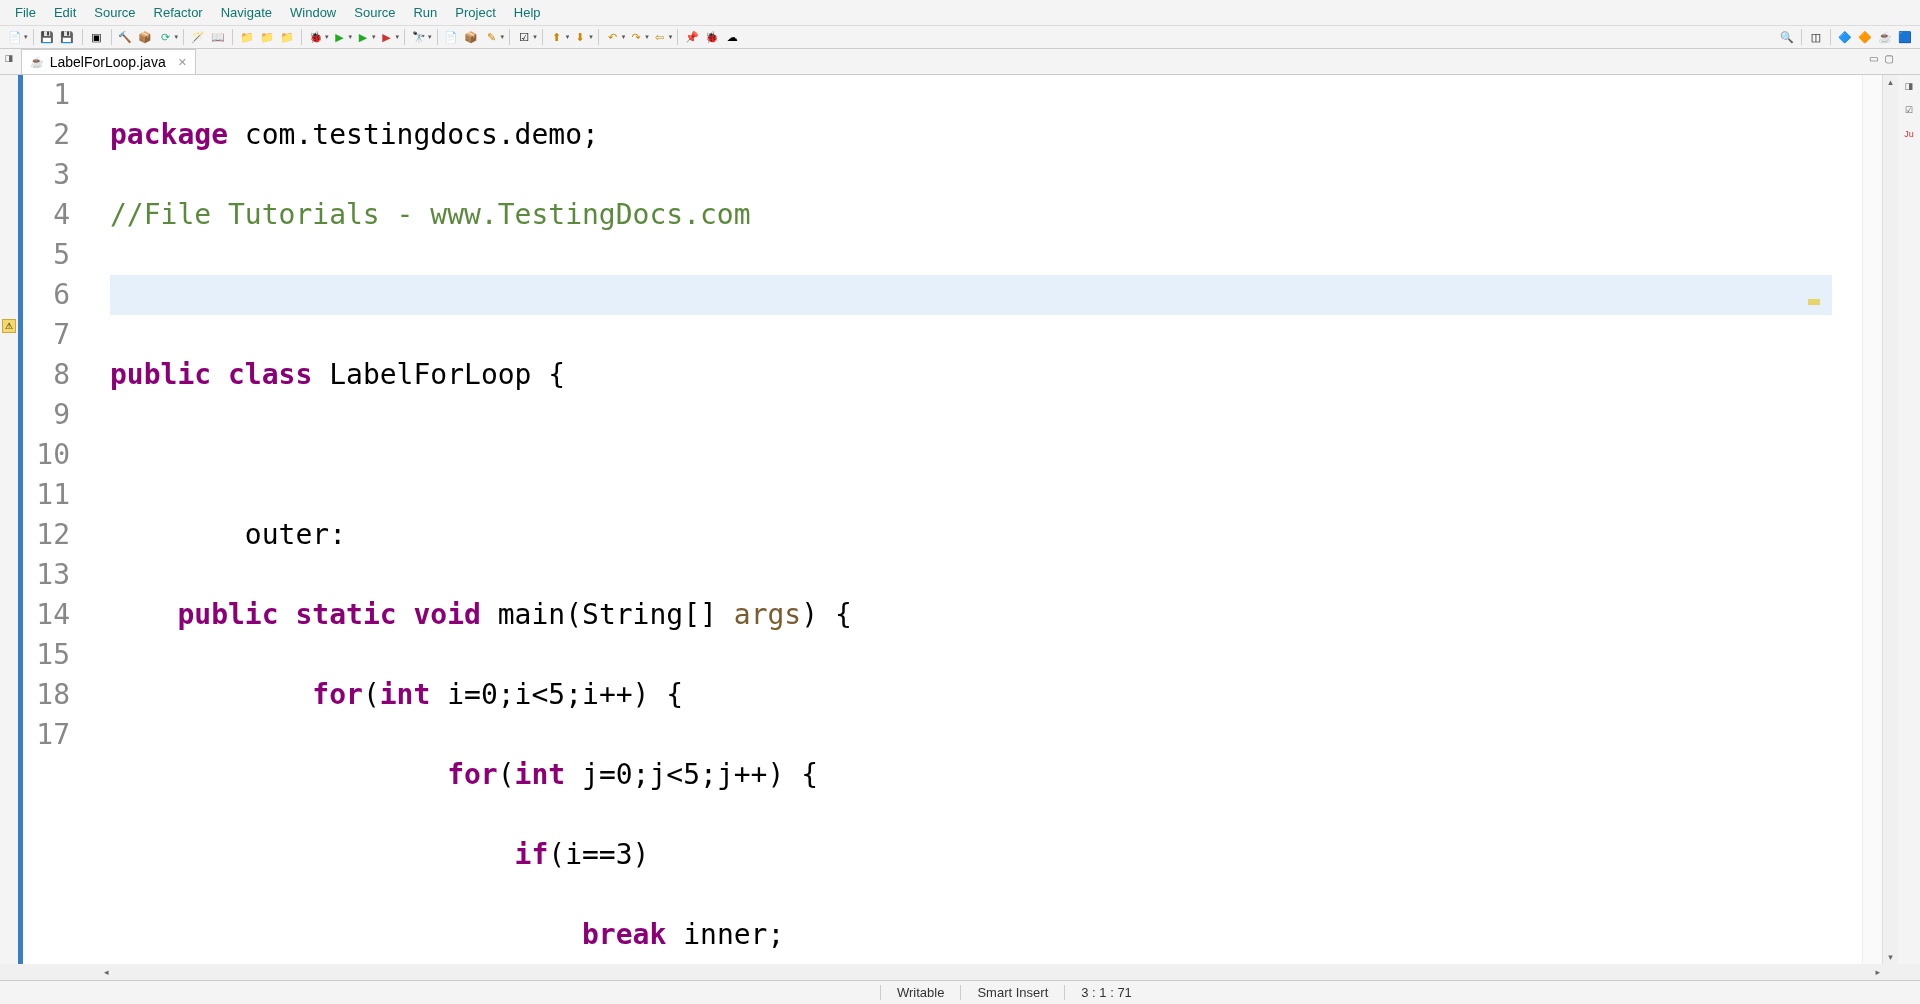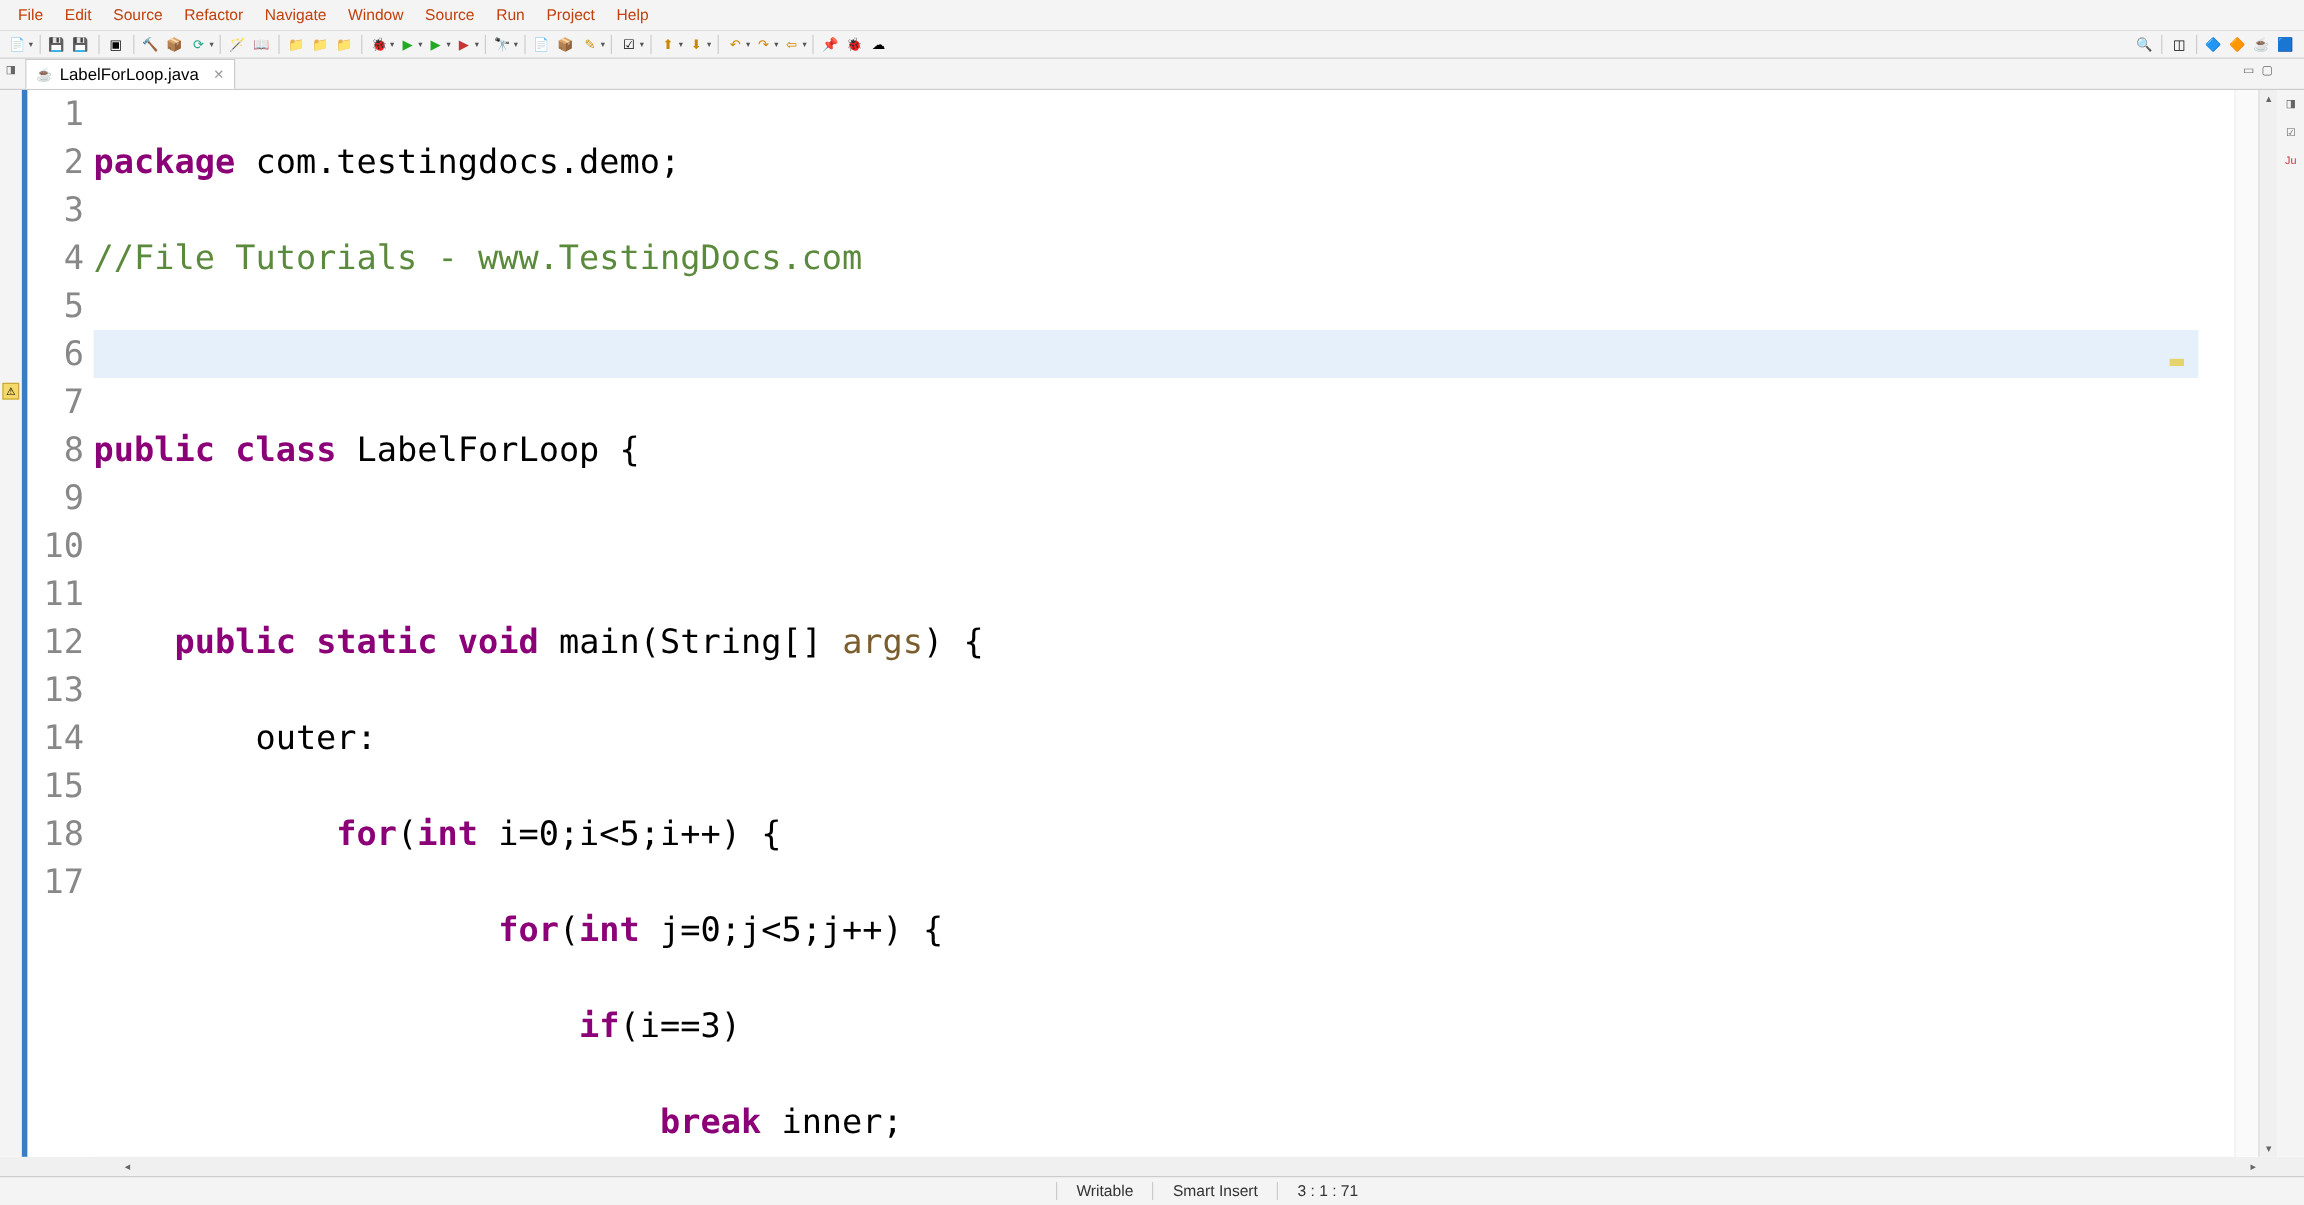--- a/index.html
+++ b/index.html
@@ -14,21 +14,21 @@
     flex-direction: column;
   }
   .menubar {
     background: #f4f4f4;
     display: flex;
     padding: 3px 6px;
     border-bottom: 1px solid #ddd;
   }
   .menubar .menu-item {
     padding: 2px 9px;
-    color: #c2410c;
+    color: #0f766e;
     cursor: default;
   }
   .toolbar {
     background: #f4f4f4;
     display: flex;
     align-items: center;
     padding: 2px 6px;
     border-bottom: 1px solid #ccc;
     gap: 2px;
   }
@@ -125,20 +125,21 @@
   .gutter .method-marker {
     position: relative;
   }
   .code-body {
     flex: 1;
     font-family: "Consolas", monospace;
     font-size: 28px;
     line-height: 40px;
     position: relative;
     white-space: pre;
+    margin-left: 32px;
   }
   .code-line { height: 40px; }
   .highlight-line {
     background: #e6f0fb;
     padding-right: 0;
     margin-right: 30px;
   }
   .kw-purple { color: #8b0077; font-weight: bold; }
   .comment { color: #5b8a3c; }
   .ident-brown { color: #7a5d2e; }
@@ -334,22 +335,22 @@
     <div>15</div>
     <div>18</div>
     <div>17</div>
   </div>
   <div class="code-body">
 <div class="code-line"><span class="kw-purple">package</span><span> com.testingdocs.demo;</span></div>
 <div class="code-line"><span class="comment">//File Tutorials - www.TestingDocs.com</span></div>
 <div class="code-line highlight-line"></div>
 <div class="code-line"><span class="kw-purple">public</span><span class="kw-purple"> class</span><span> LabelForLoop {</span></div>
 <div class="code-line"></div>
+<div class="code-line">        <span>outer:</span></div>
 <div class="code-line">    <span class="kw-purple">public</span><span class="kw-purple"> static</span><span class="kw-purple"> void</span><span> main(String[] </span><span class="ident-brown">args</span><span>) {</span></div>
-<div class="code-line">        <span>outer:</span></div>
 <div class="code-line">            <span class="kw-purple">for</span><span>(</span><span class="kw-purple">int</span><span> i=0;i&lt;5;i++) {</span></div>
 <div class="code-line">                    <span class="kw-purple">for</span><span>(</span><span class="kw-purple">int</span><span> j=0;j&lt;5;j++) {</span></div>
 <div class="code-line">                        <span class="kw-purple">if</span><span>(i==3)</span></div>
 <div class="code-line">                            <span class="kw-purple">break</span><span> inner;</span></div>
 
 
 
 
 
   <div class="overview-yellow" style="top:224px"></div>

